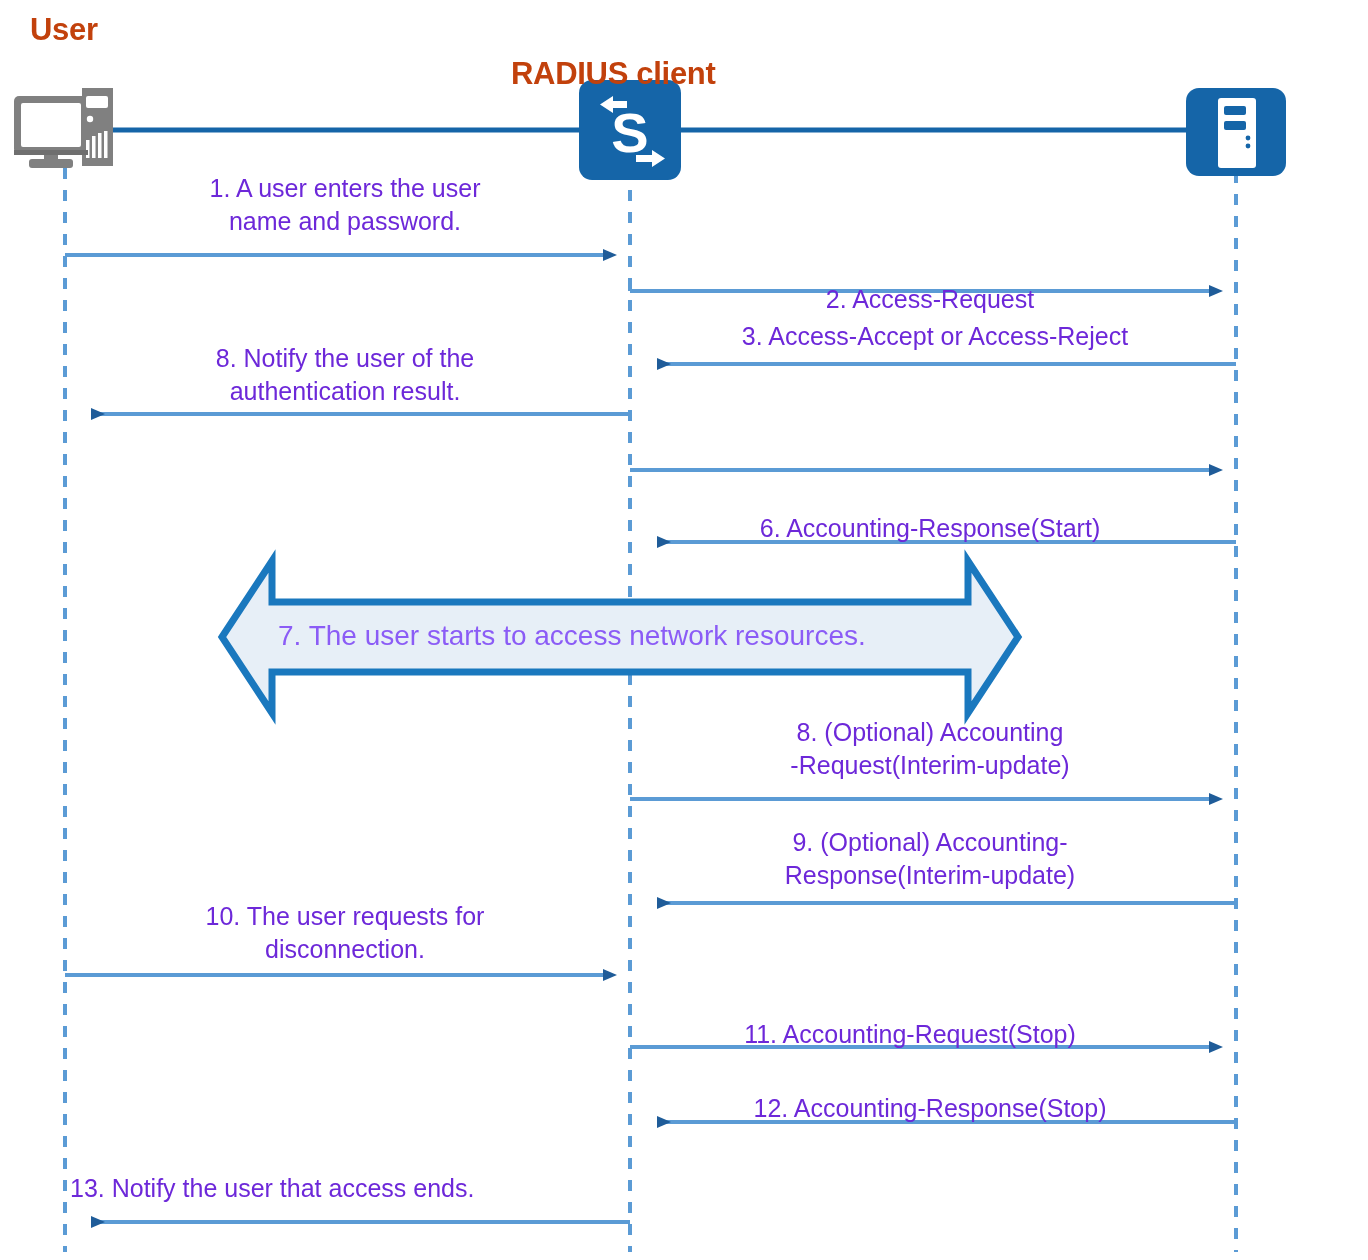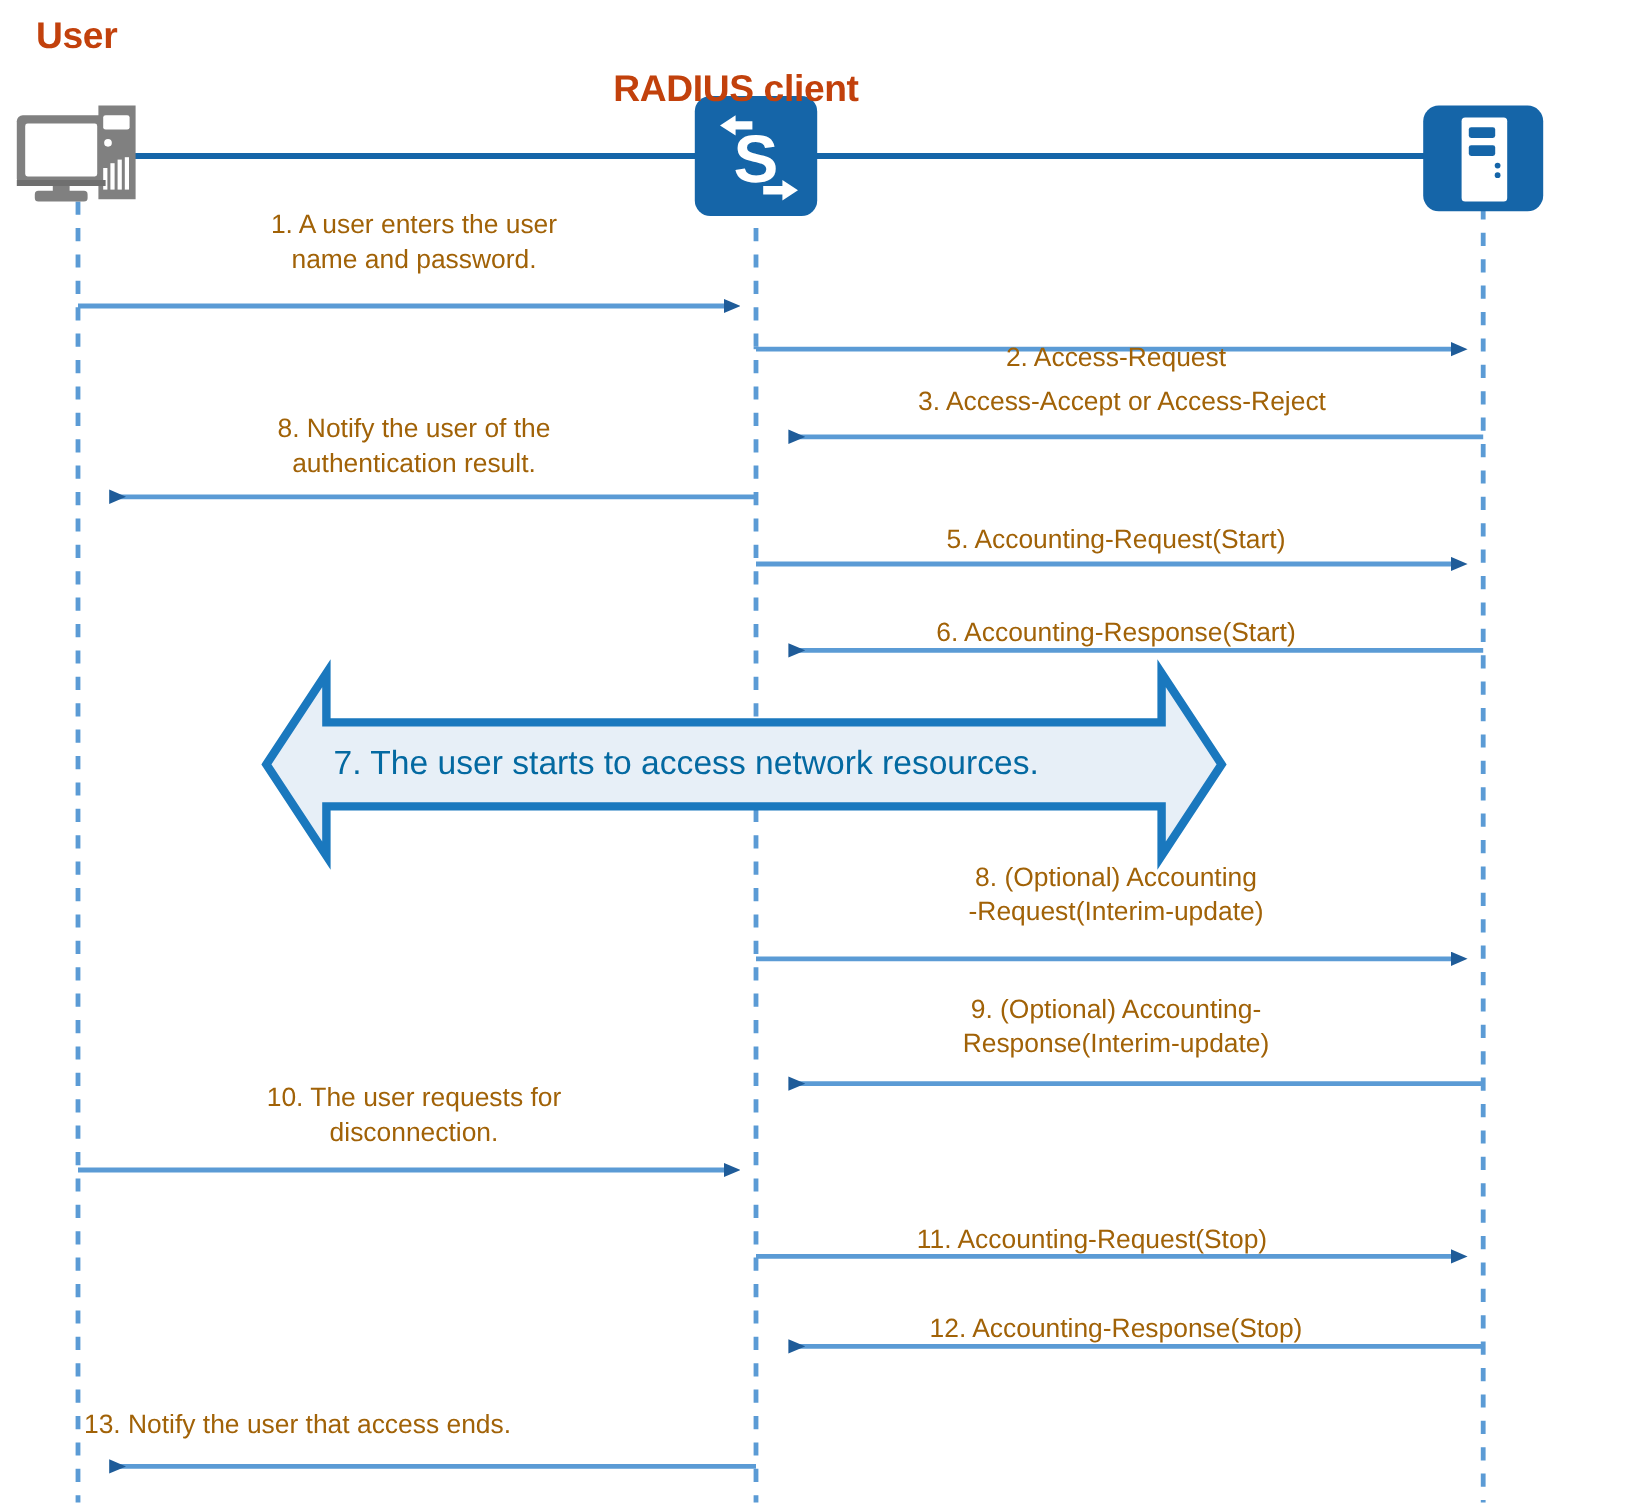--- a/index.html
+++ b/index.html
@@ -29,30 +29,30 @@
   .hdr {
     position: absolute;
     font-size: 31px;
     font-weight: bold;
     color: #c2410c;
     letter-spacing: -0.3px;
     white-space: nowrap;
   }
   .msg {
     position: absolute;
-    font-size: 22px;
-    color: #a16207;
+    font-size: 25px;
+    color: #6d28d9;
     line-height: 1.33;
     text-align: center;
     white-space: pre-line;
   }
   .bigmsg {
     position: absolute;
     font-size: 28px;
-    color: #0369a1;
+    color: #8b5cf6;
     white-space: nowrap;
   }
 </style>
 </head>
 <body>
 
 <div id="canvas">
 
   <svg class="layer" viewBox="0 0 1368 1260" xmlns="http://www.w3.org/2000/svg">
     <defs>
@@ -182,21 +182,20 @@
   <div class="msg" style="left:80px; top:172px; width:530px;">1. A user enters the user
 name and password.</div>
 
   <div class="msg" style="left:640px; top:255px; width:580px;margin-top:28px;">2. Access-Request</div>
 
   <div class="msg" style="left:645px; top:320px; width:580px;">3. Access-Accept or Access-Reject</div>
 
   <div class="msg" style="left:80px; top:342px; width:530px;">8. Notify the user of the
 authentication result.</div>
 
-  <div class="msg" style="left:640px; top:435px; width:580px;">5. Accounting-Request(Start)</div>
 
   <div class="msg" style="left:640px; top:512px; width:580px;">6. Accounting-Response(Start)</div>
 
   <div class="bigmsg" style="left:278px; top:620px;">7. The user starts to access network resources.</div>
 
   <div class="msg" style="left:640px; top:716px; width:580px;">8. (Optional) Accounting
 -Request(Interim-update)</div>
 
   <div class="msg" style="left:640px; top:826px; width:580px;">9. (Optional) Accounting-
 Response(Interim-update)</div>

